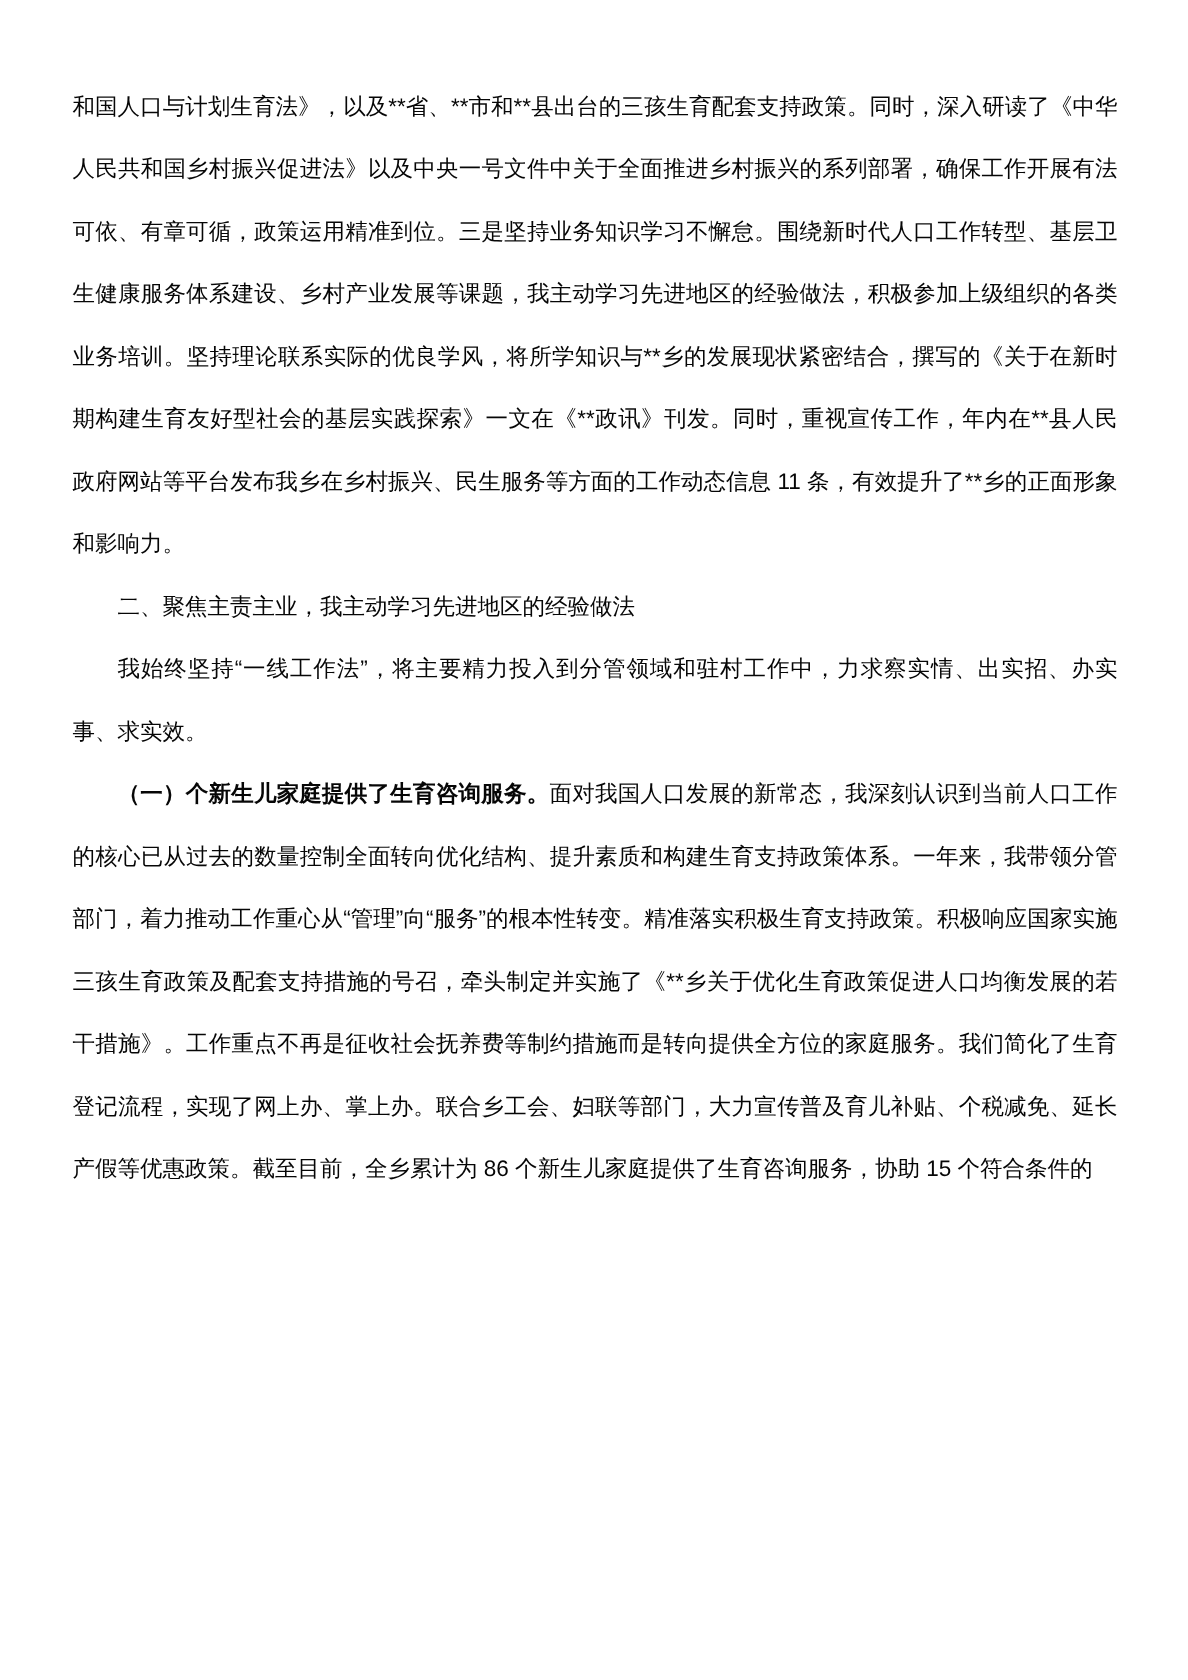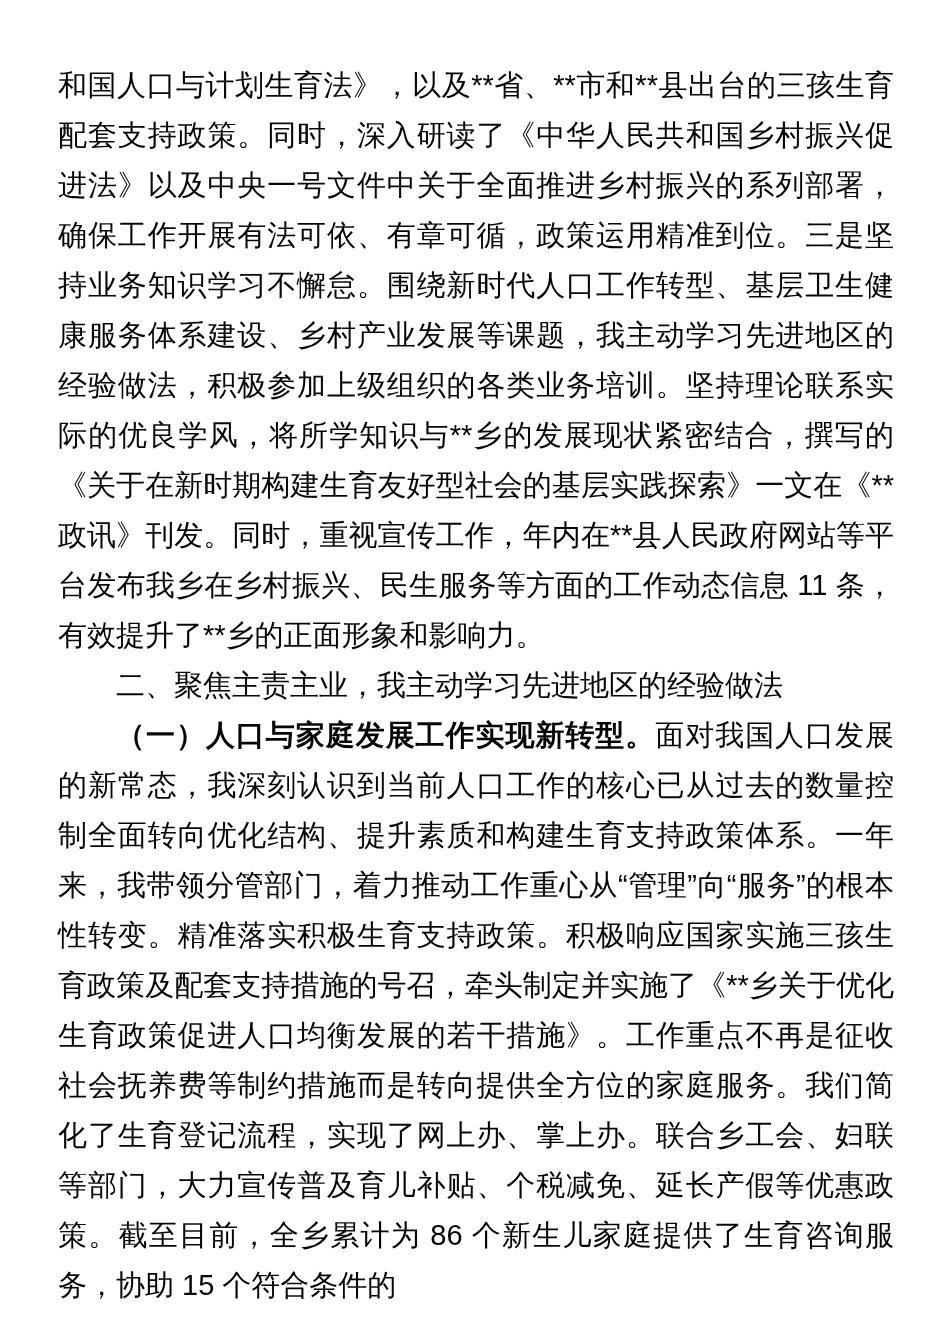--- a/index.html
+++ b/index.html
@@ -11,32 +11,33 @@
     font-family: "Liberation Sans", sans-serif;
     color: #000000;
   }
   .page {
     width: 950px;
     height: 1344px;
     background: #ffffff;
     padding: 60px 56px 0 58px;
   }
   .para {
-    font-size: 29px;
+    font-size: 18px;
     line-height: 50px;
     text-align: justify;
     color: #060606;
     letter-spacing: 0;
   }
   .indent { text-indent: 2em; }
   .lead { font-weight: bold; }
 </style>
 </head>
 <body>
 
 <div class="page">
   <p class="para">和国人口与计划生育法》，以及**省、**市和**县出台的三孩生育配套支持政策。同时，深入研读了《中华人民共和国乡村振兴促进法》以及中央一号文件中关于全面推进乡村振兴的系列部署，确保工作开展有法可依、有章可循，政策运用精准到位。三是坚持业务知识学习不懈怠。围绕新时代人口工作转型、基层卫生健康服务体系建设、乡村产业发展等课题，我主动学习先进地区的经验做法，积极参加上级组织的各类业务培训。坚持理论联系实际的优良学风，将所学知识与**乡的发展现状紧密结合，撰写的《关于在新时期构建生育友好型社会的基层实践探索》一文在《**政讯》刊发。同时，重视宣传工作，年内在**县人民政府网站等平台发布我乡在乡村振兴、民生服务等方面的工作动态信息 11 条，有效提升了**乡的正面形象和影响力。</p>
 
   <p class="para indent">二、聚焦主责主业，我主动学习先进地区的经验做法</p>
 
+  <p class="para indent">我始终坚持“一线工作法”，将主要精力投入到分管领域和驻村工作中，力求察实情、出实招、办实事、求实效。</p>
 
-  <p class="para indent"><span class="lead">（一）人口与家庭发展工作实现新转型。</span><span>面对我国人口发展的新常态，我深刻认识到当前人口工作的核心已从过去的数量控制全面转向优化结构、提升素质和构建生育支持政策体系。一年来，我带领分管部门，着力推动工作重心从“管理”向“服务”的根本性转变。精准落实积极生育支持政策。积极响应国家实施三孩生育政策及配套支持措施的号召，牵头制定并实施了《**乡关于优化生育政策促进人口均衡发展的若干措施》。工作重点不再是征收社会抚养费等制约措施而是转向提供全方位的家庭服务。我们简化了生育登记流程，实现了网上办、掌上办。联合乡工会、妇联等部门，大力宣传普及育儿补贴、个税减免、延长产假等优惠政策。截至目前，全乡累计为 86 个新生儿家庭提供了生育咨询服务，协助 15 个符合条件的</span></p>
+  <p class="para indent"><span class="lead">（一）个新生儿家庭提供了生育咨询服务。</span><span>面对我国人口发展的新常态，我深刻认识到当前人口工作的核心已从过去的数量控制全面转向优化结构、提升素质和构建生育支持政策体系。一年来，我带领分管部门，着力推动工作重心从“管理”向“服务”的根本性转变。精准落实积极生育支持政策。积极响应国家实施三孩生育政策及配套支持措施的号召，牵头制定并实施了《**乡关于优化生育政策促进人口均衡发展的若干措施》。工作重点不再是征收社会抚养费等制约措施而是转向提供全方位的家庭服务。我们简化了生育登记流程，实现了网上办、掌上办。联合乡工会、妇联等部门，大力宣传普及育儿补贴、个税减免、延长产假等优惠政策。截至目前，全乡累计为 86 个新生儿家庭提供了生育咨询服务，协助 15 个符合条件的</span></p>
 </div>
 
 </body></html>

